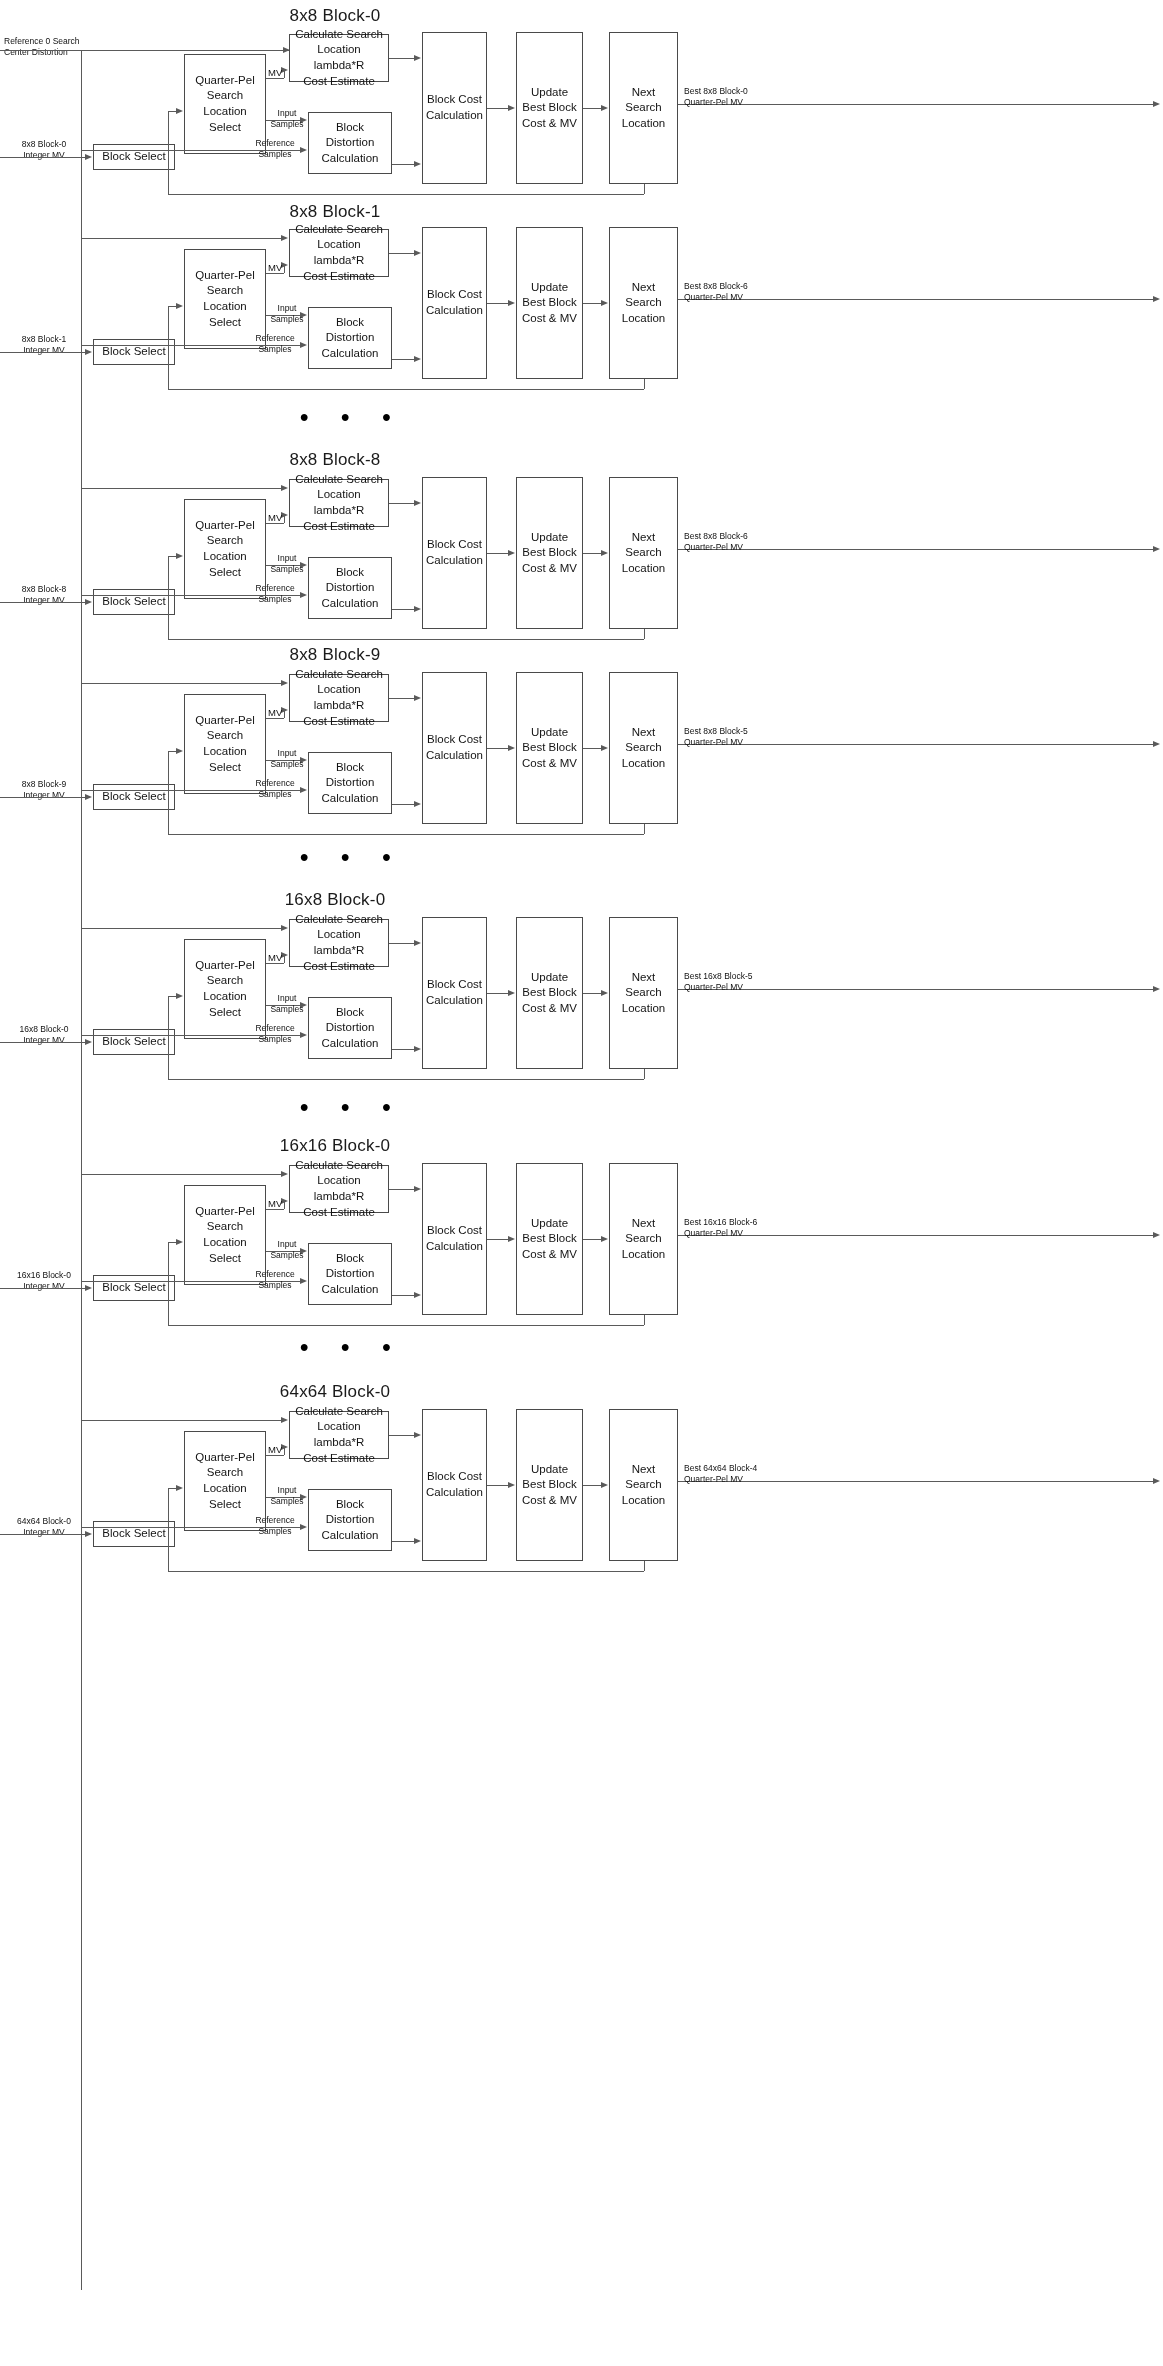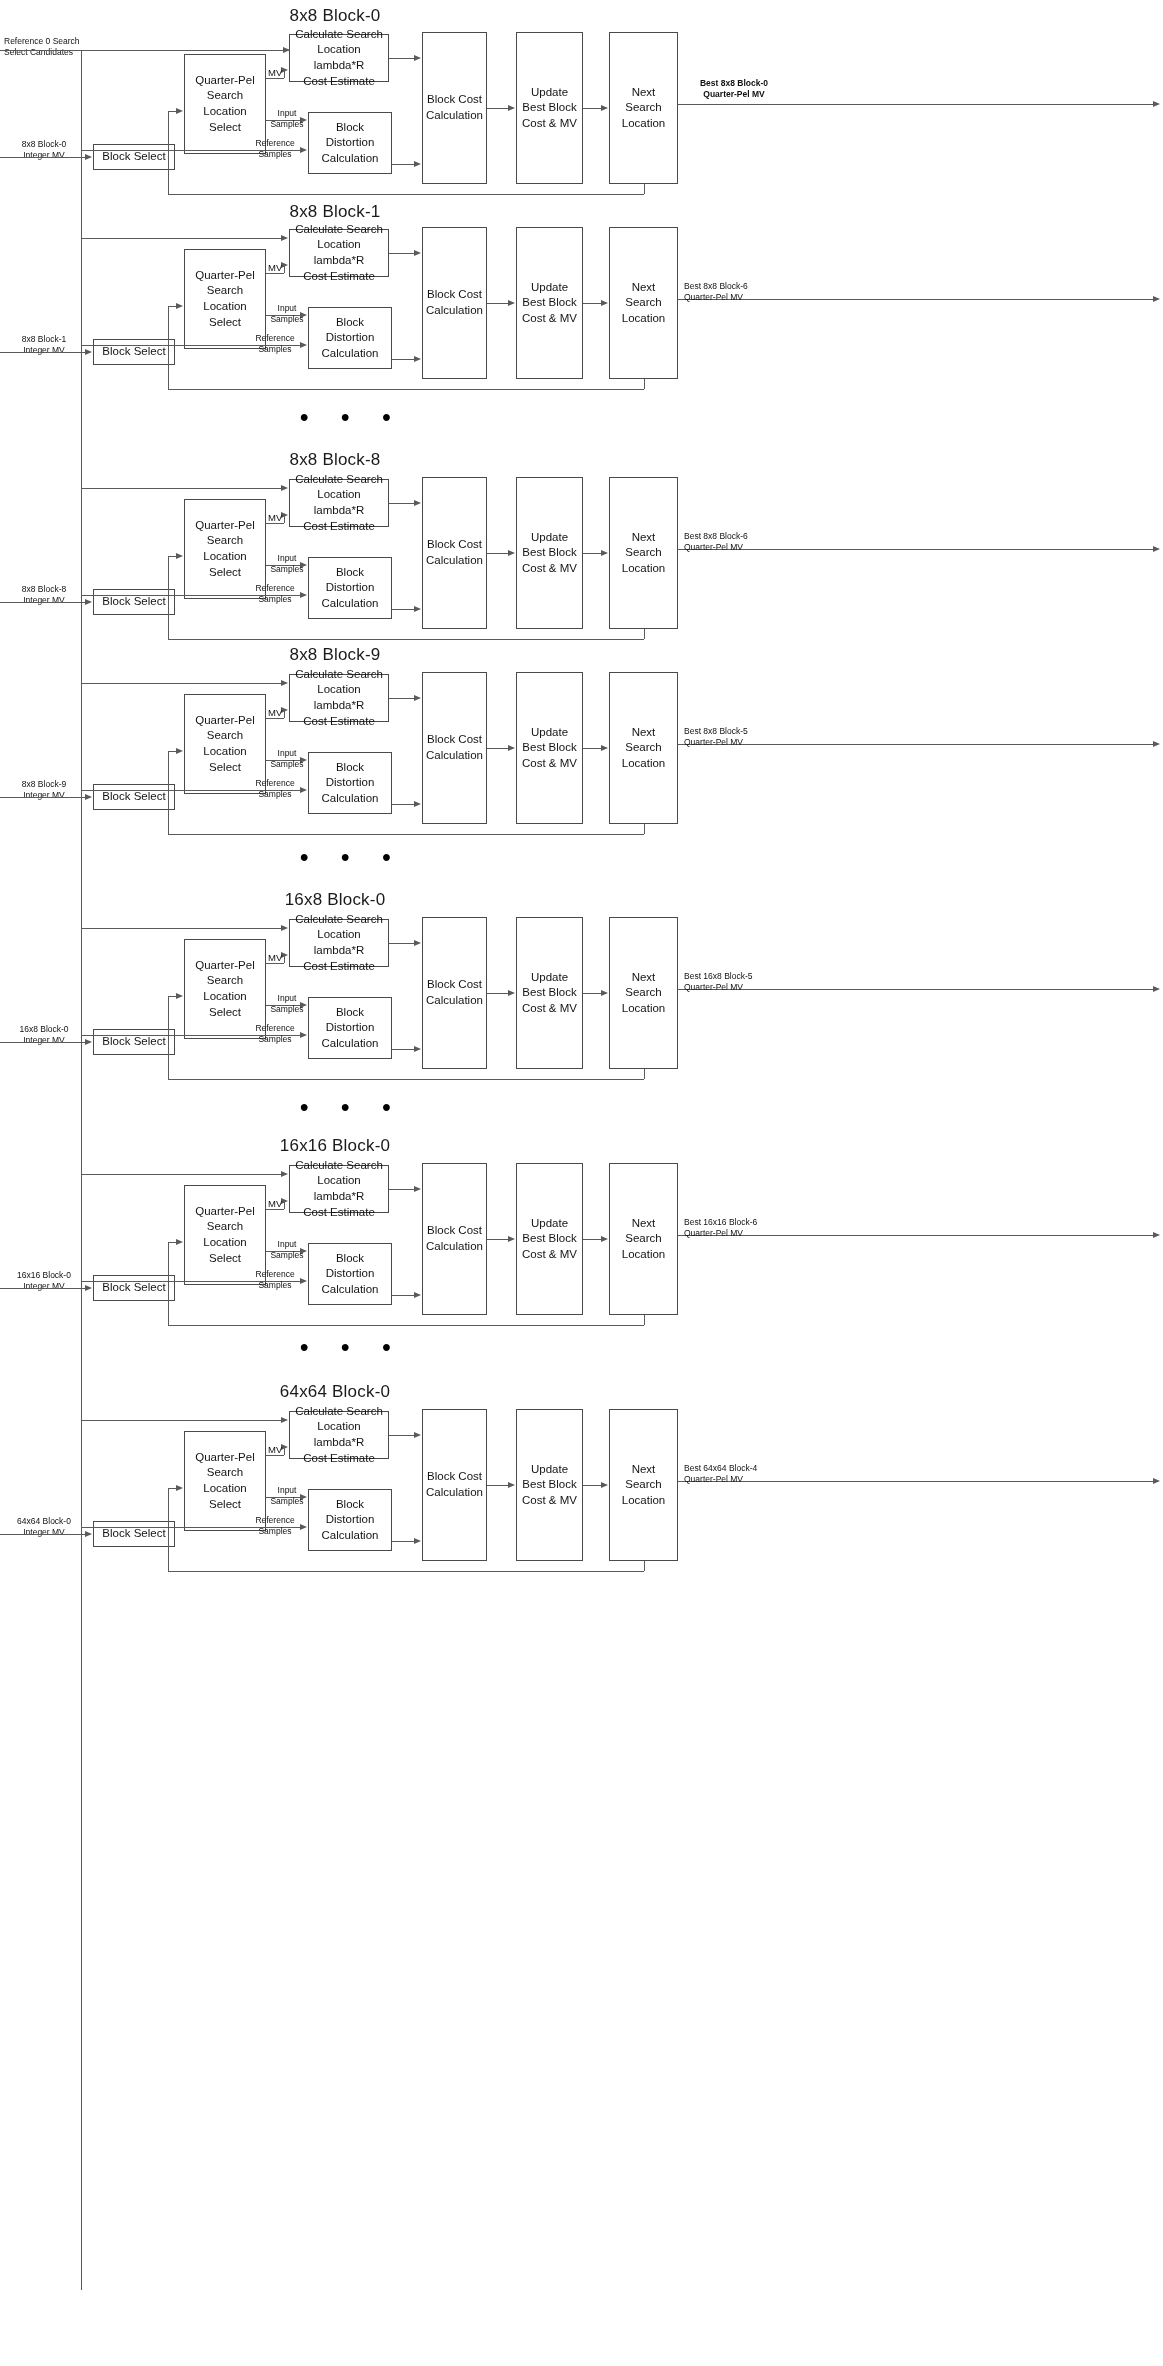--- a/index.html
+++ b/index.html
@@ -91,21 +91,21 @@
     white-space: nowrap;
   }
 </style>
 </head>
 <body>
 
 <div id="diagram">
 
   <div class="io-label" style="left:4px; top:36px; width:150px; text-align:left;">
     <div>Reference 0 Search</div>
-    <div>Select Candidates</div>
+    <div>Center Distortion</div>
   </div>
 
   <div class="hline" style="left:0px; top:50px; width:289px;"></div>
   <div class="arrow" style="left:283px; top:46.5px;"></div>
 
   <div class="vline" style="left:81px; top:50px; height:2240px;"></div>
 
 <div class="stage-title" style="left:205px; top:6px;">8x8 Block-0</div>
     <div class="io-label" style="left:4px; top:139px; width:80px;">
       <div>8x8 Block-0</div>
@@ -181,21 +181,21 @@
     <div class="box" style="left:609px; top:32px; width:69px; height:152px; flex-direction:column;">
       <div>
         <div>Next Search</div>
         <div>Location</div>
       </div>
     </div>
     <div class="hline" style="left:583px; top:108px; width:18px;"></div>
     <div class="arrow" style="left:601px; top:104.5px;"></div>
     <div class="hline" style="left:678px; top:104px; width:477px;"></div>
     <div class="arrow" style="left:1153px; top:100.5px;"></div>
-    <div class="io-label" style="left:684px; top:78px; width:100px; text-align:center;font-weight:bold;">
+    <div class="io-label" style="left:684px; top:86px; width:100px; text-align:left;">
       <div>Best 8x8 Block-0</div>
       <div>Quarter-Pel MV</div>
     </div>
     <div class="vline" style="left:643.5px; top:184px; height:10px;"></div>
     <div class="hline" style="left:168px; top:194px; width:475.5px;"></div>
     <div class="vline" style="left:168px; top:112px; height:82px;"></div>
     <div class="stage-title" style="left:205px; top:202px;">8x8 Block-1</div>
     <div class="io-label" style="left:4px; top:334px; width:80px;">
       <div>8x8 Block-1</div>
       <div>Integer MV</div>

